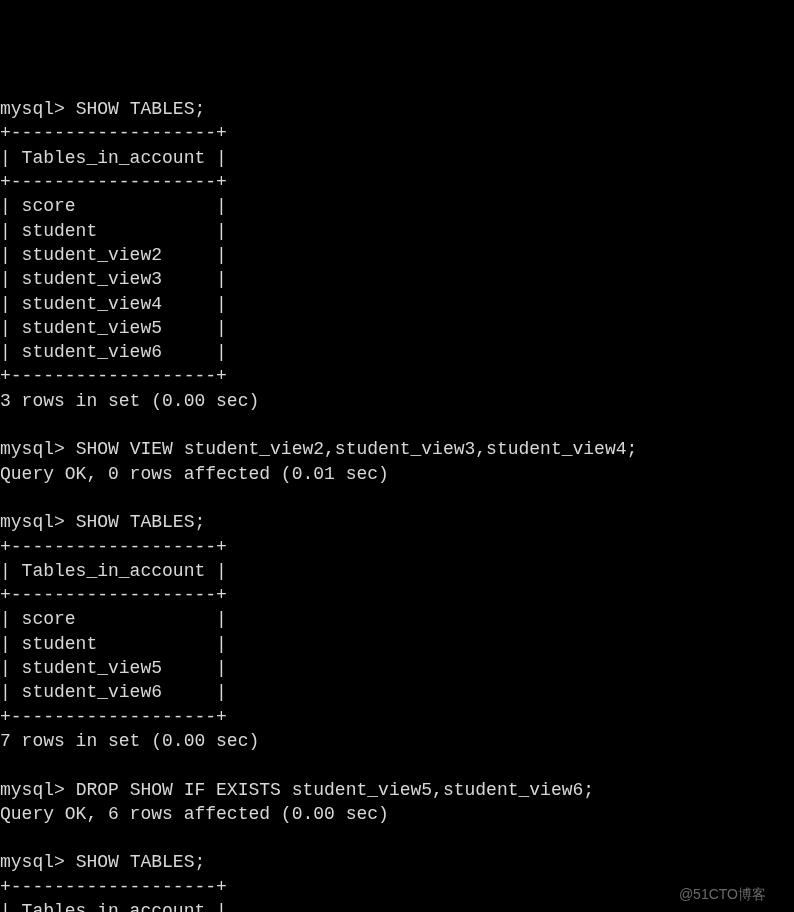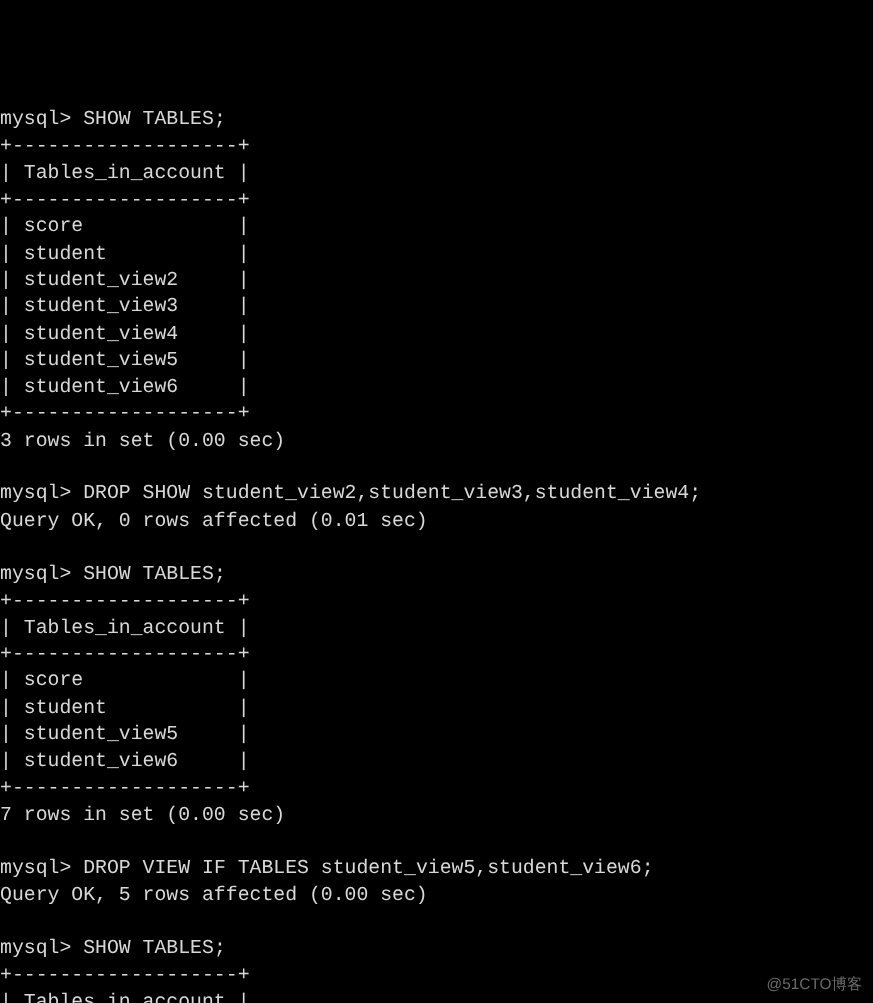--- a/index.html
+++ b/index.html
@@ -19,21 +19,21 @@
     overflow: hidden;
     position: relative;
     white-space: pre;
   }
   .terminal {
     padding: 0;
   }
   .watermark {
     position: absolute;
     bottom: 8px;
-    right: 10px;
+    right: 28px;
     color: #6a6a6a;
     font-size: 14px;
     font-family: sans-serif;
     margin-left: 10px;
   }
 </style>
 </head>
 <body>
 
 
@@ -45,36 +45,36 @@
 <span>| score             |</span>
 <span>| student           |</span>
 <span>| student_view2     |</span>
 <span>| student_view3     |</span>
 <span>| student_view4     |</span>
 <span>| student_view5     |</span>
 <span>| student_view6     |</span>
 <span>+-------------------+</span>
 <span>3 rows in set (0.00 sec)</span>
 
-<span>mysql&gt;</span> <span>DROP SHOW student_view2,student_view3,student_view4;</span>
+<span>mysql&gt;</span> <span>SHOW VIEW student_view2,student_view3,student_view4;</span>
 <span>Query OK, 0 rows affected (0.01 sec)</span>
 
 <span>mysql&gt;</span> <span>SHOW TABLES;</span>
 <span>+-------------------+</span>
 <span>| Tables_in_account |</span>
 <span>+-------------------+</span>
 <span>| score             |</span>
 <span>| student           |</span>
 <span>| student_view5     |</span>
 <span>| student_view6     |</span>
 <span>+-------------------+</span>
 <span>7 rows in set (0.00 sec)</span>
 
-<span>mysql&gt;</span> <span>DROP VIEW IF TABLES student_view5,student_view6;</span>
-<span>Query OK, 5 rows affected (0.00 sec)</span>
+<span>mysql&gt;</span> <span>DROP SHOW IF EXISTS student_view5,student_view6;</span>
+<span>Query OK, 6 rows affected (0.00 sec)</span>
 
 <span>mysql&gt;</span> <span>SHOW TABLES;</span>
 <span>+-------------------+</span>
 <span>| Tables_in_account |</span>
 
 
 
 
 </div>
 

